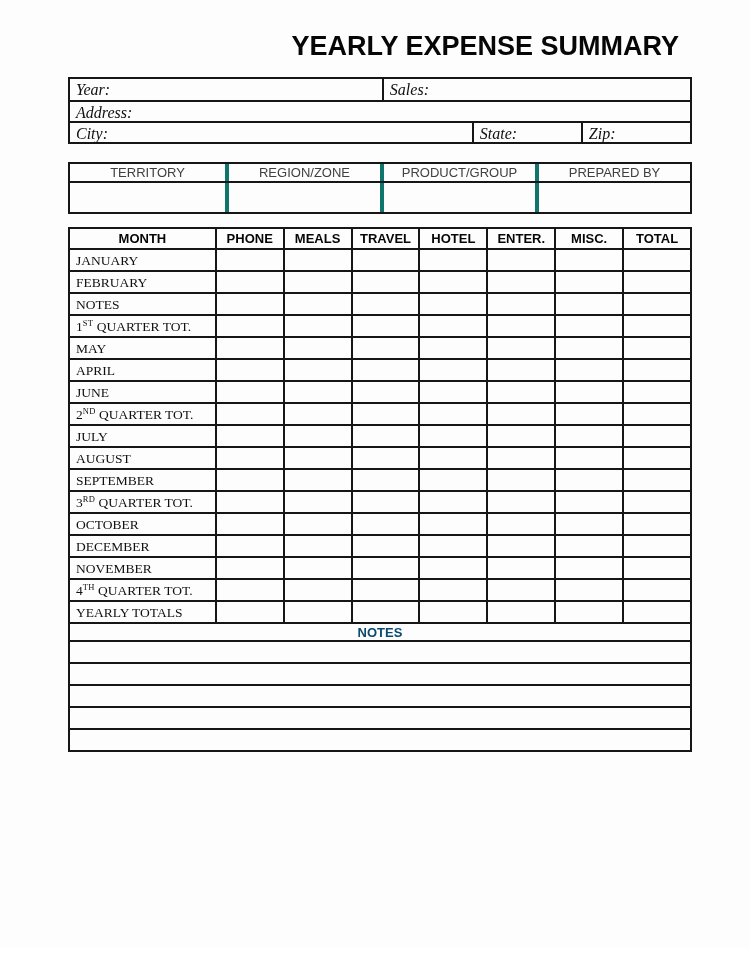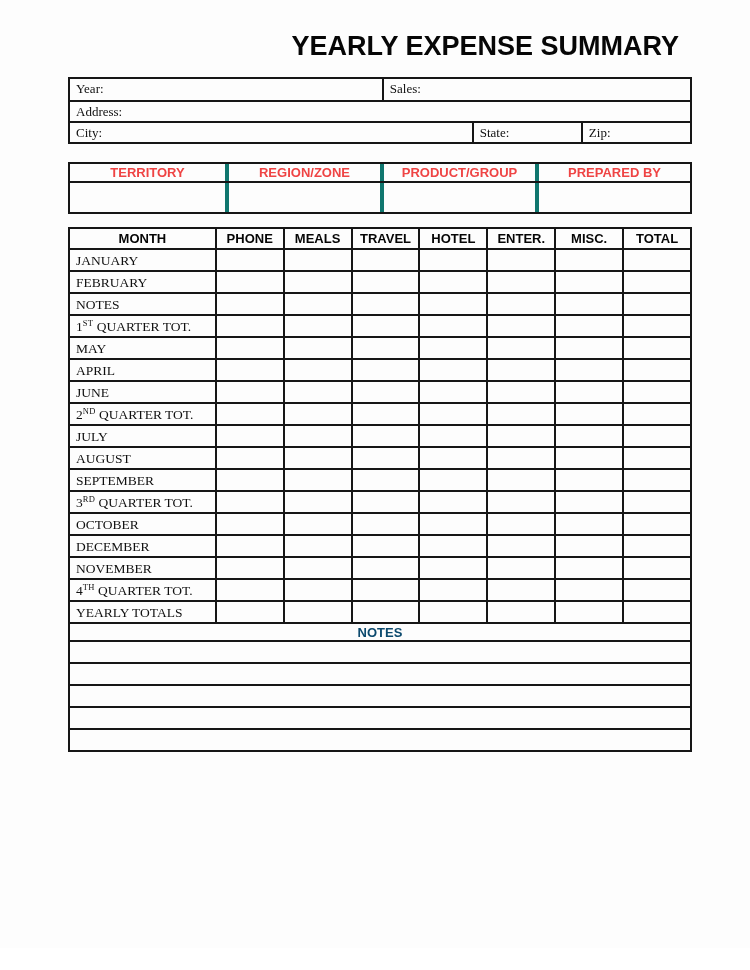--- a/index.html
+++ b/index.html
@@ -34,42 +34,43 @@
     left: 68px;
     top: 77px;
     width: 624px;
     border: 2px solid #161616;
   }
   .form-row { display: flex; height: 21px; border-top: 2px solid #161616; }
   .form-row:first-child { border-top: 0; }
   .form-cell {
     border-left: 2px solid #161616;
     padding: 2px 0 0 6px;
-    font-size: 13px;
+    font-size: 16px;
     overflow: hidden;
+    font-style: italic;
   }
   .form-cell:first-child { border-left: 0; }
   .flex1 { flex: 1 1 auto; }
 
   
   .territory-block {
     position: absolute;
     left: 68px;
     top: 162px;
     width: 624px;
     border: 2px solid #161616;
   }
   .terr-head { display: flex; height: 19px; border-bottom: 2px solid #161616; }
   .terr-body { display: flex; height: 29px; }
   .terr-hcell, .terr-cell { flex: 1 1 25%; border-left: 4px solid #0f766e; }
   .terr-hcell:first-child, .terr-cell:first-child { border-left: 0; }
   .terr-hcell {
     display: flex; align-items: center; justify-content: center;
     font-family: "Liberation Sans", sans-serif;
-    font-weight: 700; font-size: 13px; color: #ef4444;
+    font-weight: 400; font-size: 13px; color: #404040;
   }
 
   
   .main-block { position: absolute; left: 68px; top: 227px; width: 624px; }
   table { border-collapse: collapse; width: 624px; table-layout: fixed; }
   .etable th, .etable td, .ntable th, .ntable td { border: 2px solid #161616; }
   .etable th {
     height: 21px;
     font-family: "Liberation Sans", sans-serif;
     font-weight: 700; font-size: 13px; text-align: center; color: #060606;

